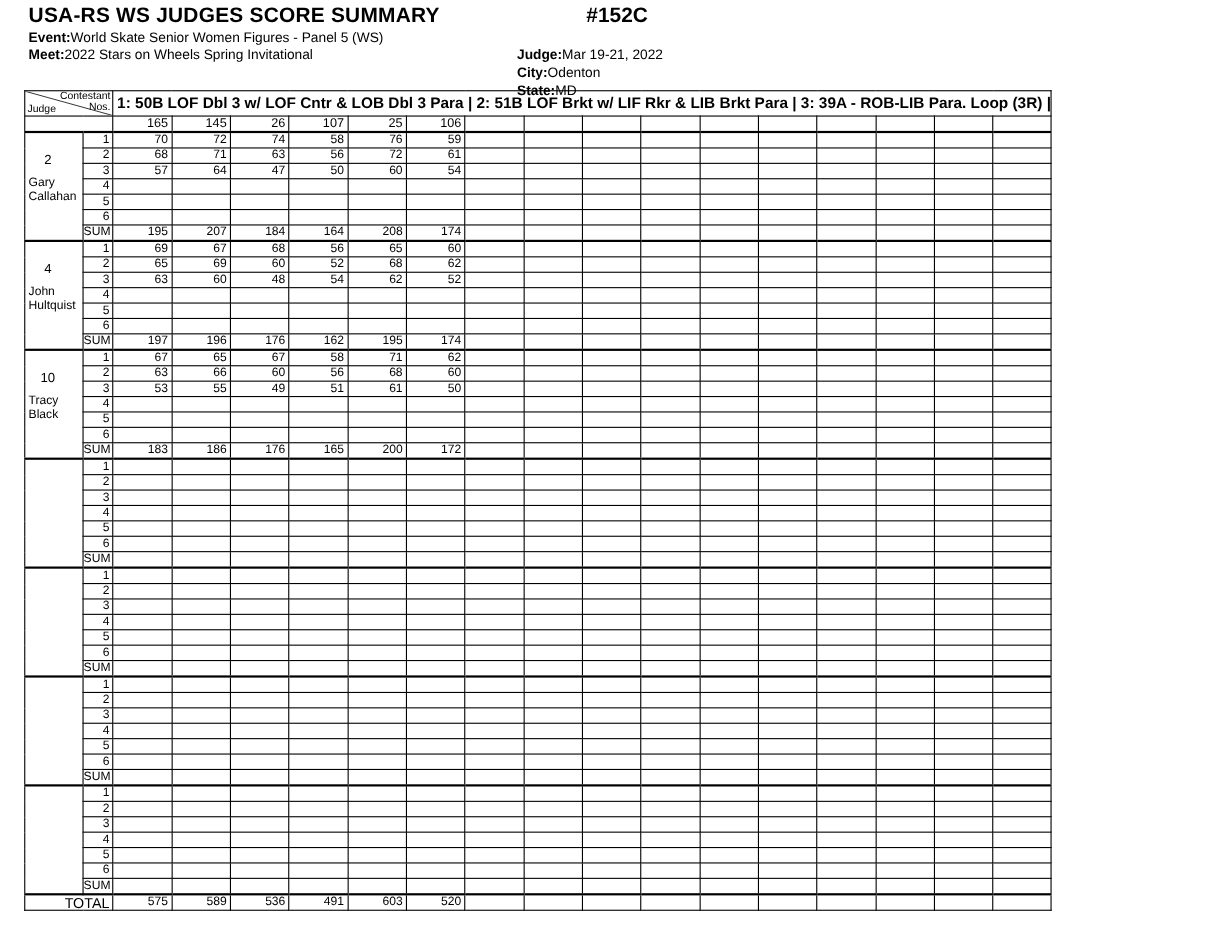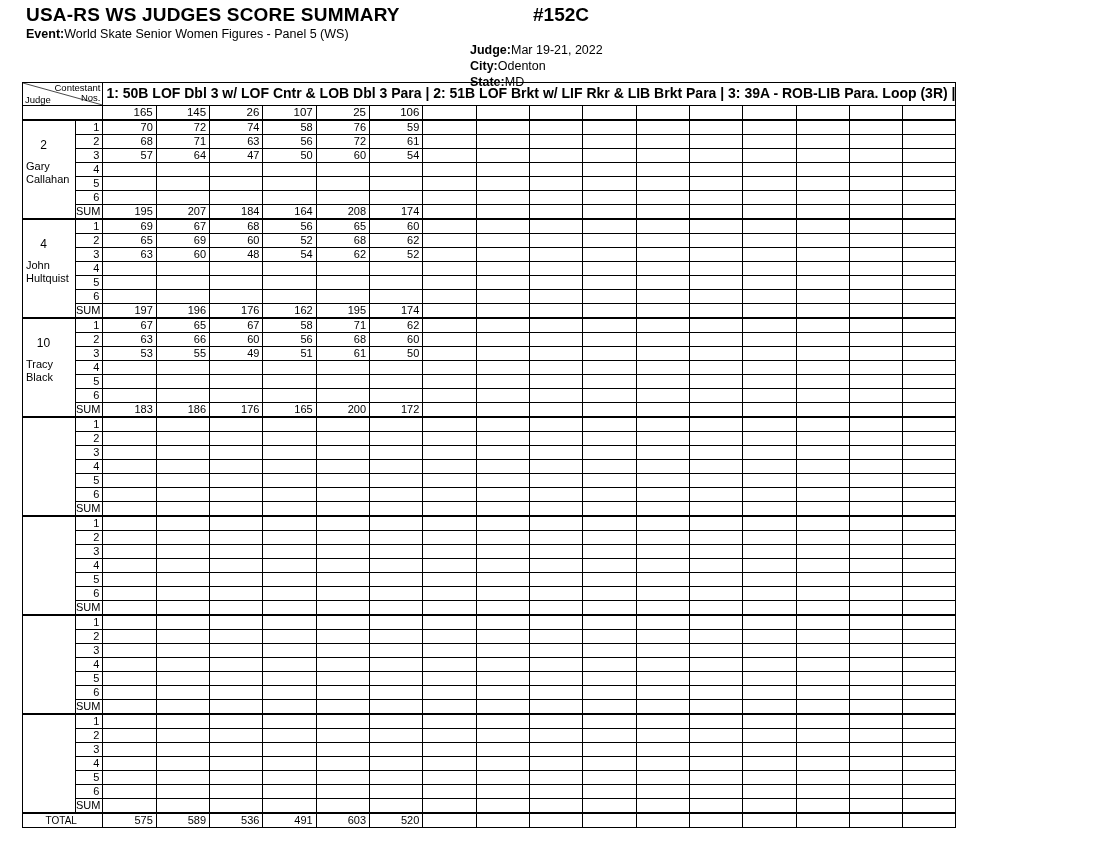--- a/index.html
+++ b/index.html
@@ -144,36 +144,39 @@
     padding-right: 14px;
   }
   td.judge-cell .jname {
     display: block;
     padding-top: 8px;
     font-size: 11px;
     line-height: 13px;
   }
   td.attempt { text-align: right; padding-right: 3px; font-size: 11px;}
   td.sum-lbl { text-align: right; padding-right: 2px; font-size: 11px;}
-  td.total-lbl { text-align: center; padding-right: 3px; font-size: 10px; margin-left: 36px;}
+  td.total-lbl { text-align: right; padding-right: 3px; font-size: 13px; margin-left: 36px;}
 
   .sep-row td { border-top: 2px solid #000; }
 </style>
 </head>
 <body>
 
 <div class="header">
   <div class="title-row">
     <span class="doc-title">USA-RS WS JUDGES SCORE SUMMARY</span>
     <span class="doc-code">#152C</span>
   </div>
 
   <div class="meta">
     <div class="meta-line">
       <span class="meta-label">Event:</span><span>World Skate Senior Women Figures  - Panel 5   (WS)</span>
+    </div>
+    <div class="meta-line">
+      <span class="meta-label">Meet:</span><span>2022 Stars on Wheels Spring Invitational</span>
     </div>
   </div>
 
   <div class="meta-right">
     <div class="meta-line">
       <span class="meta-label">Judge:</span><span>Mar 19-21, 2022</span>
     </div>
     <div class="meta-line">
       <span class="meta-label">City:</span><span>Odenton</span>
     </div>

